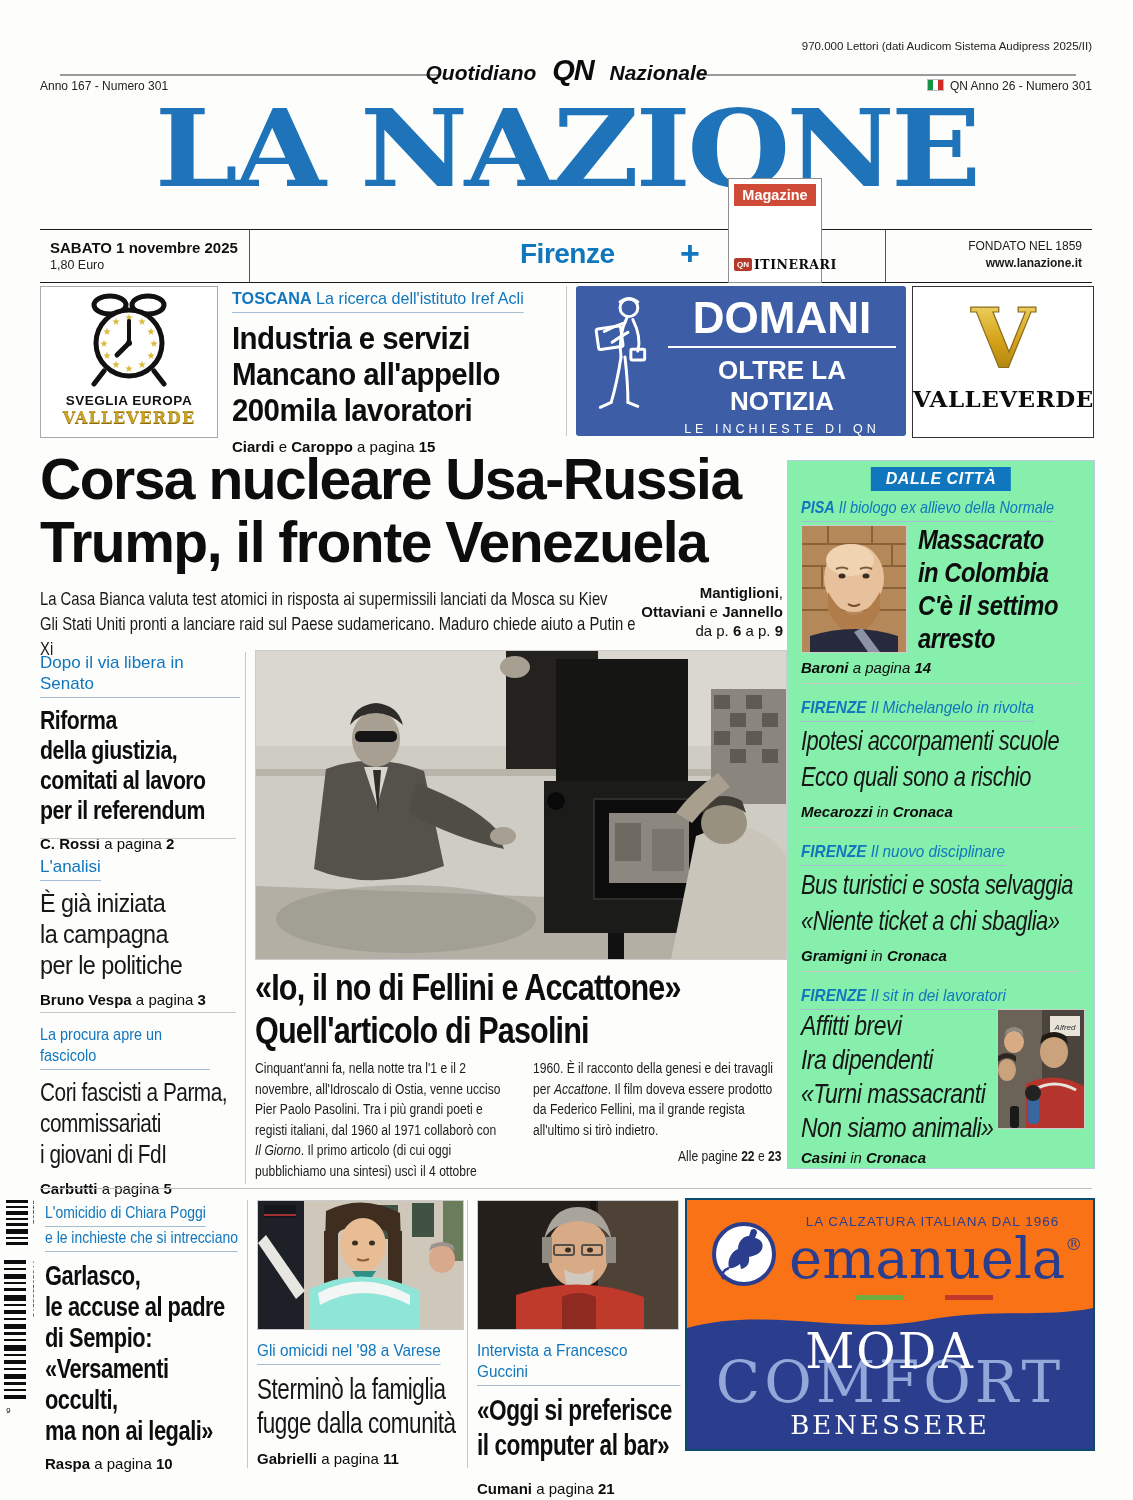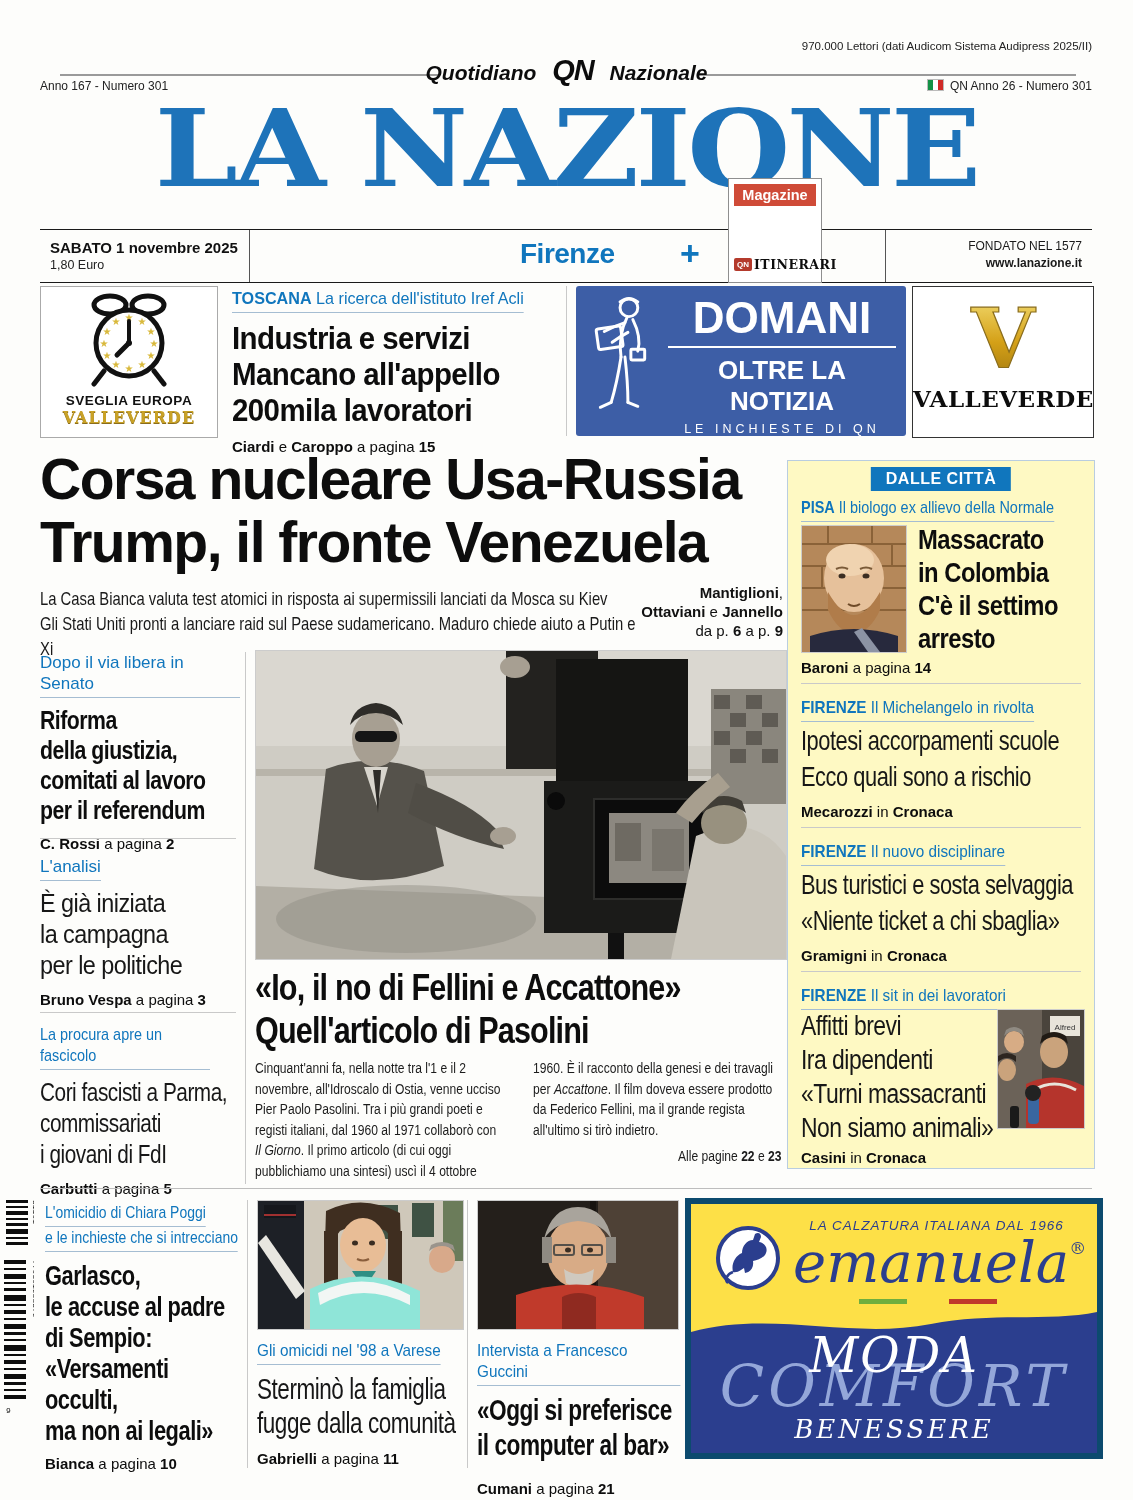--- a/index.html
+++ b/index.html
@@ -59,29 +59,29 @@
   .domani .t1{font-size:44px;font-weight:800;letter-spacing:0;line-height:1.0;}
   .domani .t2{font-size:26px;font-weight:800;border-top:2px solid #fff;margin-top:6px;padding-top:7px;letter-spacing:0;}
   .domani .t3{font-size:12.5px;letter-spacing:4px;margin-top:5px;font-weight:400;}
   .vvad{left:912px;top:286px;width:180px;height:150px;border:1px solid #333;background:#fff;text-align:center;}
   .vvad .brand{font-family:"DejaVu Serif",serif;font-weight:700;font-size:23px;letter-spacing:0.5px;color:#0d0d0d;}
   
   .main-hl{left:40px;top:448px;width:760px;font-size:57px;line-height:63px;}
   .main-stand{left:40px;top:586px;width:775px;font-size:19px;line-height:25px;color:#1a1a1a;}
   .main-by{left:613px;top:583px;width:170px;text-align:right;font-size:15px;line-height:19px;}
   
-  .rightbox{left:787px;top:460px;width:306px;height:707px;border:1px solid #b9cde0;background:#fef9c3;}
+  .rightbox{left:787px;top:460px;width:306px;height:707px;border:1px solid #b9cde0;background:#86efac;font-style:italic;}
   .badge{position:absolute;top:6px;left:50%;transform:translateX(-50%);background:#1076bd;color:#fff;
          font-weight:700;font-size:16px;padding:3px 15px;letter-spacing:0.5px;white-space:nowrap;}
   
   .ph{display:block;border:1px solid #ccc;}
   
   .barcode{left:4px;top:1198px;width:30px;height:266px;}
   
-  .ema{left:685px;top:1198px;width:406px;height:249px;border:6px solid #0c4a6e;background:#fde047;overflow:hidden;font-style:italic;}
+  .ema{left:685px;top:1198px;width:406px;height:249px;border:2px solid #0c4a6e;background:#f97316;overflow:hidden;}
   .ema .tag{position:absolute;top:14px;left:95px;right:10px;text-align:center;color:#2b3e8e;font-size:13.5px;letter-spacing:1px;}
   .ema .brand{position:absolute;left:102px;top:26px;font-family:"DejaVu Serif",serif;font-size:56px;color:#2b3e8e;}
   .ema .reg{font-size:17px;vertical-align:28px;}
   .ema .dash{position:absolute;height:5px;width:48px;top:95px;}
 </style>
 </head>
 <body>
 
 <div id="page">
 
@@ -110,21 +110,21 @@
     </div>
   </div>
 
   <div class="abs datebar">
     <div class="cell-line" style="left:209px;"></div>
     <div class="cell-line" style="left:845px;"></div>
     <div class="date-main">SABATO 1 novembre 2025</div>
     <div class="date-price">1,80 Euro</div>
     <div class="edition">Firenze</div>
     <div class="ed-plus">+</div>
-    <div class="founded">FONDATO NEL 1577</div>
+    <div class="founded">FONDATO NEL 1859</div>
     <div class="website">www.lanazione.it</div>
   </div>
 
   <div class="abs clockbox">
     <svg width="112" height="96" viewBox="0 0 110 96" style="margin-top:4px;">
       <ellipse cx="36" cy="14" rx="16" ry="9" fill="#fff" stroke="#111" stroke-width="5"></ellipse>
       <ellipse cx="74" cy="14" rx="16" ry="9" fill="#fff" stroke="#111" stroke-width="5"></ellipse>
       <line x1="30" y1="80" x2="20" y2="93" stroke="#111" stroke-width="5" stroke-linecap="round"></line>
       <line x1="80" y1="80" x2="90" y2="93" stroke="#111" stroke-width="5" stroke-linecap="round"></line>
       <circle cx="55" cy="52" r="33" fill="#fff" stroke="#111" stroke-width="5"></circle>
@@ -411,21 +411,21 @@
     <div class="kick cx82" style="width:244px;">
       <span class="ku">L'omicidio di Chiara Poggi</span><br>
       <span class="ku">e le inchieste che si intrecciano</span>
     </div>
     <div class="hlh pre cx78" style="font-size:28px;line-height:31px;margin-top:8px;width:256px;">Garlasco,
 le accuse al padre
 di Sempio:
 «Versamenti
 occulti,
 ma non ai legali»</div>
-    <div class="by" style="margin-top:9px;"><span style="font-weight: 700;">Bianca</span><span> a pagina </span><span style="font-weight: 700;">10</span></div>
+    <div class="by" style="margin-top:9px;"><span style="font-weight: 700;">Raspa</span><span> a pagina </span><span style="font-weight: 700;">10</span></div>
   </div>
 
   <div class="abs vline" style="left:247px;top:1200px;height:268px;"></div>
 
   <div class="abs" style="left:257px;top:1200px;width:205px;">
     <svg class="ph" width="205" height="128" viewBox="0 0 205 128" preserveAspectRatio="none">
       <rect width="205" height="128" fill="#cfc8ba"></rect>
       <rect x="118" y="4" width="22" height="34" fill="#3f5244"></rect>
       <rect x="154" y="2" width="22" height="34" fill="#3f5244"></rect>
       <rect x="185" y="0" width="20" height="60" fill="#6b7c5a"></rect>

